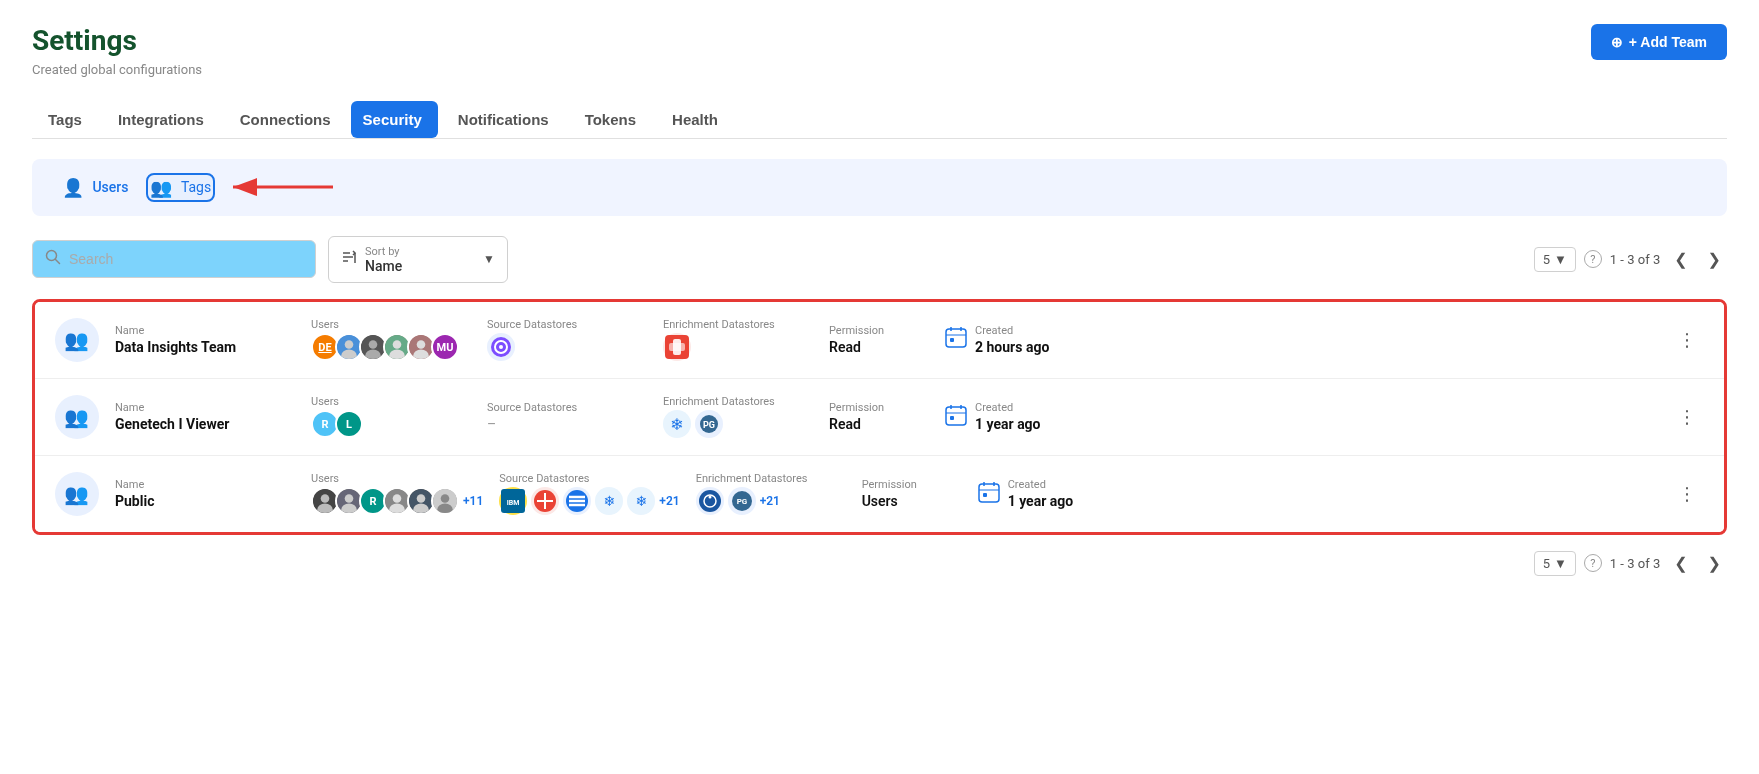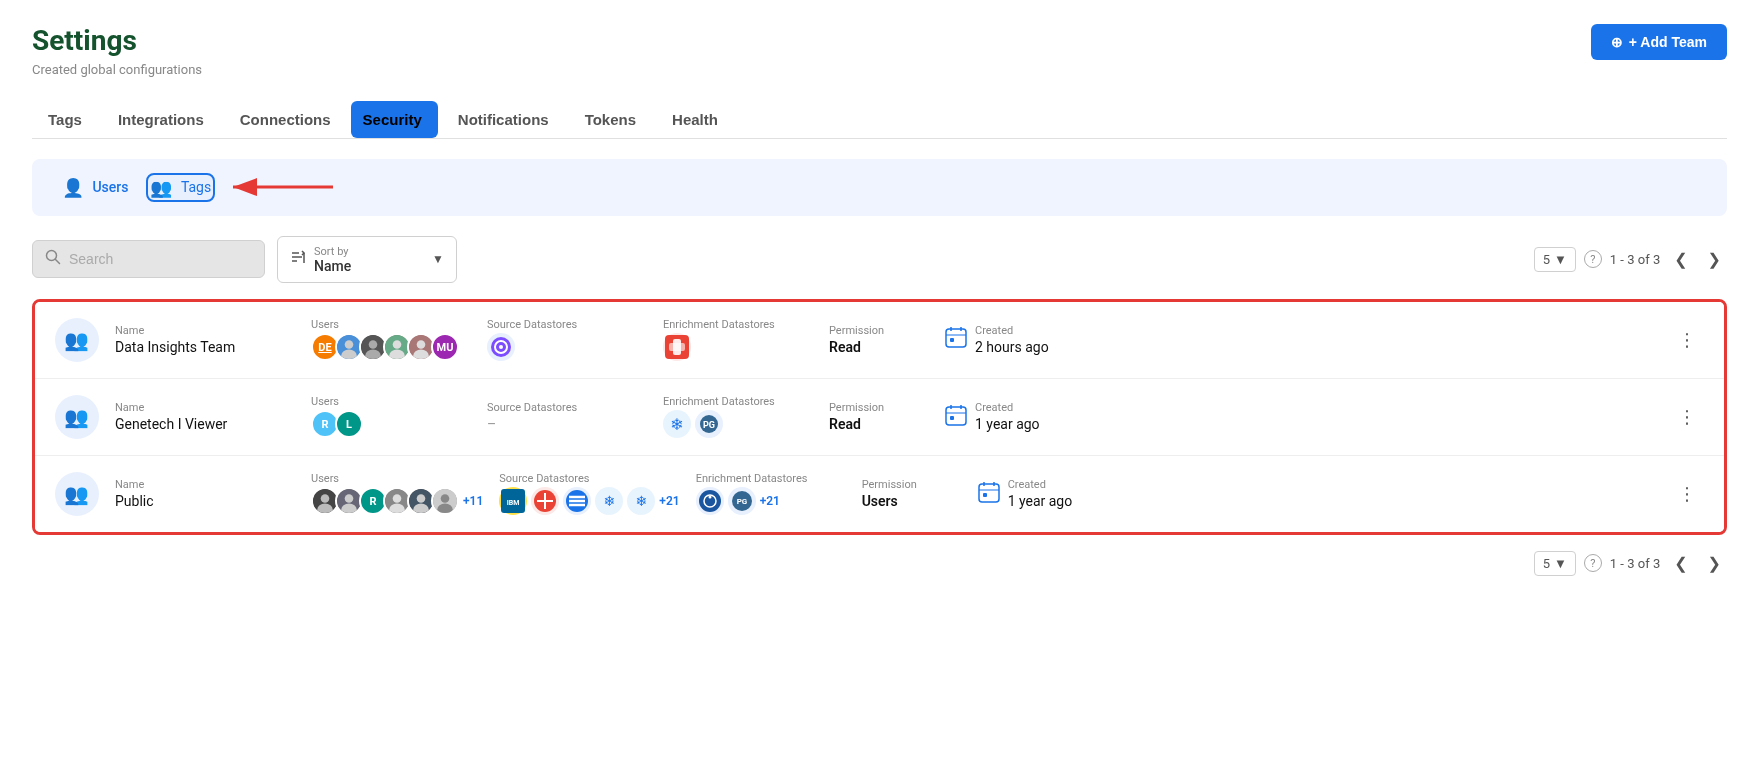--- a/index.html
+++ b/index.html
@@ -8,28 +8,28 @@
     .page-container { background: #fff; min-height: 100vh; padding: 24px 32px; }
     
     .page-header { display: flex; justify-content: space-between; align-items: flex-start; margin-bottom: 24px; }
     .page-title { font-size: 28px; font-weight: 700; color: #14532d; line-height: 1.2; }
     .page-subtitle { font-size: 13px; color: #888; margin-top: 4px; }
     
     .add-team-btn { background: #1a73e8; color: #fff; border: none; border-radius: 6px; padding: 10px 20px; font-size: 14px; font-weight: 600; cursor: pointer; display: flex; align-items: center; gap: 6px; white-space: nowrap; }
     
     .nav-tabs { display: flex; gap: 4px; border-bottom: 1px solid #e0e0e0; margin-bottom: 20px; }
     .nav-tab { padding: 10px 16px; font-size: 15px; cursor: pointer; border-radius: 4px 4px 0 0; color: #555; border: none; background: none; font-weight: 700; }
-    .nav-tab.active { background: #1a73e8; color: #000000; border-radius: 6px; padding-left: 12px; }
+    .nav-tab.active { background: #1a73e8; color: #ffffff; border-radius: 6px; padding-left: 12px; }
     .sub-nav-item { display: flex; align-items: center; gap: 8px; padding: 8px 16px; border-radius: 6px; cursor: pointer; font-size: 14px; color: #555; border: 2px solid transparent; }
     .sub-nav-item.active { background: #e8f0fe; color: #1a73e8; border: 2px solid #1a73e8; }
     
     .toolbar { display: flex; align-items: center; justify-content: space-between; margin-bottom: 16px; }
     .toolbar-left { display: flex; gap: 12px; align-items: center; }
     
-    .search-box { display: flex; align-items: center; gap: 8px; border: 1px solid #d0d0d0; border-radius: 6px; padding: 8px 12px; width: 233px; background: #e5e5e5; }
+    .search-box { display: flex; align-items: center; gap: 8px; border: 1px solid #d0d0d0; border-radius: 6px; padding: 8px 12px; width: 284px; background: #7dd3fc; }
     .search-input { border: none; outline: none; font-size: 14px; color: #333; width: 100%; background: transparent; }
     .search-input::placeholder { color: #aaa; }
     
     .sort-select { display: flex; align-items: center; gap: 8px; border: 1px solid #d0d0d0; border-radius: 6px; padding: 8px 12px; background: #fff; cursor: pointer; min-width: 180px; }
     .sort-label-wrap { display: flex; flex-direction: column; flex: 1; }
     .sort-label-text { font-size: 11px; color: #888; }
     .sort-value { font-size: 14px; color: #333; font-weight: 500; }
     .sort-chevron { color: #555; font-size: 12px; }
     
     .pagination-info { display: flex; align-items: center; gap: 8px; font-size: 13px; color: #555; }
@@ -40,21 +40,21 @@
     
     .teams-table-container { border: 3px solid #e53935; border-radius: 8px; overflow: hidden; background: #fff; }
     
     .team-row { display: flex; align-items: center; padding: 16px 20px; border-bottom: 1px solid #eeeeee; background: #fff; gap: 16px; }
     .team-row:last-child { border-bottom: none; }
     
     .team-icon-wrap { width: 44px; height: 44px; border-radius: 50%; background: #e8f0fe; display: flex; align-items: center; justify-content: center; flex-shrink: 0; }
     
     .team-name-col { min-width: 180px; flex-shrink: 0; }
     .col-label { font-size: 11px; color: #888; margin-bottom: 2px; }
-    .col-value { font-size: 14px; font-weight: 400; color: #111; }
+    .col-value { font-size: 14px; font-weight: 700; color: #111; }
     
     .users-col { min-width: 160px; flex-shrink: 0; }
     .avatar-group { display: flex; align-items: center; gap: -4px; }
     .avatar { width: 28px; height: 28px; border-radius: 50%; display: flex; align-items: center; justify-content: center; font-size: 11px; font-weight: 700; color: #fff; border: 2px solid #fff; margin-left: -4px; flex-shrink: 0; overflow: hidden; }
     .avatar:first-child { margin-left: 0; }
     
     .datastores-col { min-width: 160px; flex-shrink: 0; }
     .ds-icons { display: flex; align-items: center; gap: 4px; }
     .ds-icon { width: 28px; height: 28px; border-radius: 50%; display: flex; align-items: center; justify-content: center; font-size: 14px; flex-shrink: 0; }
     

